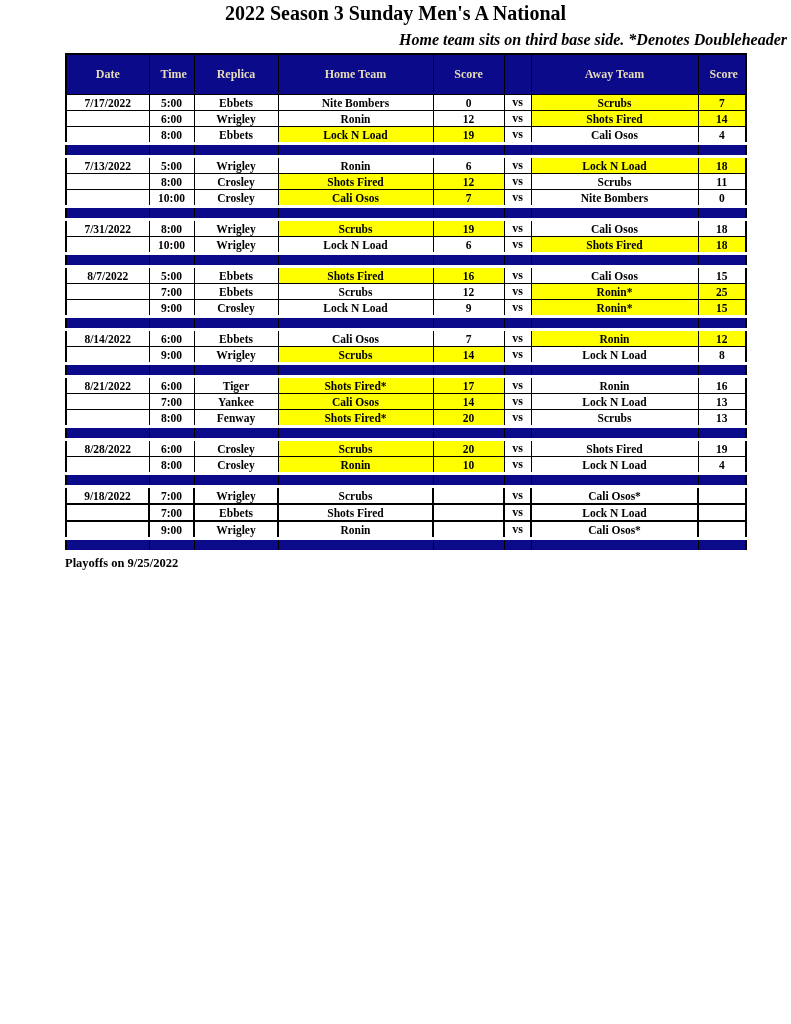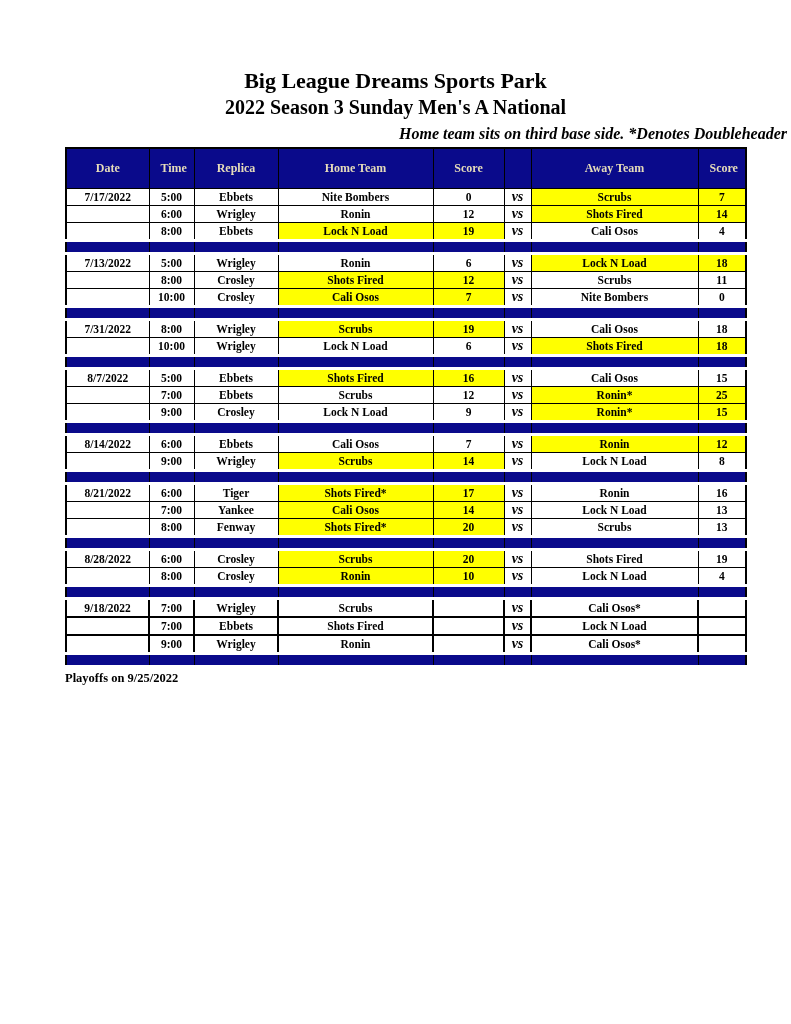--- a/index.html
+++ b/index.html
@@ -63,22 +63,21 @@
     height: 15px;
     padding: 0;
     font-size: 11.5px;
     font-weight: bold;
     text-align: center;
     overflow: hidden;
     white-space: nowrap;
     background: #ffffff;
   }
   table.schedule td.vs {
-    font-style: italic;
-    font-size: 14px;
+    font-size: 12px;
   }
   table.schedule td.hl {
     background: var(--highlight, #ffff00);
   }
   table.schedule tr.sep td {
     background: var(--navy, #0a0a8b);
     height: 10px;
     border-top: 3px solid #ffffff;
     border-bottom: 3px solid #ffffff;
   }
@@ -88,21 +87,20 @@
   .page-footer {
     margin: 3px 0 12px 65px;
     font-size: 12.5px;
     font-weight: bold;
   }
 </style>
 </head>
 <body>
 
 <div class="page">
-  <h1 class="page-title">Big League Dreams Sports Park</h1>
   <h2 class="page-subtitle">2022 Season 3 Sunday Men's A National</h2>
   <div class="page-note">Home team sits on third base side.  *Denotes Doubleheader</div>
 
   <table class="schedule">
     <colgroup>
       <col style="width:83px">
         <col style="width:45px">
         <col style="width:84px">
         <col style="width:155px">
       <col style="width:71px">

